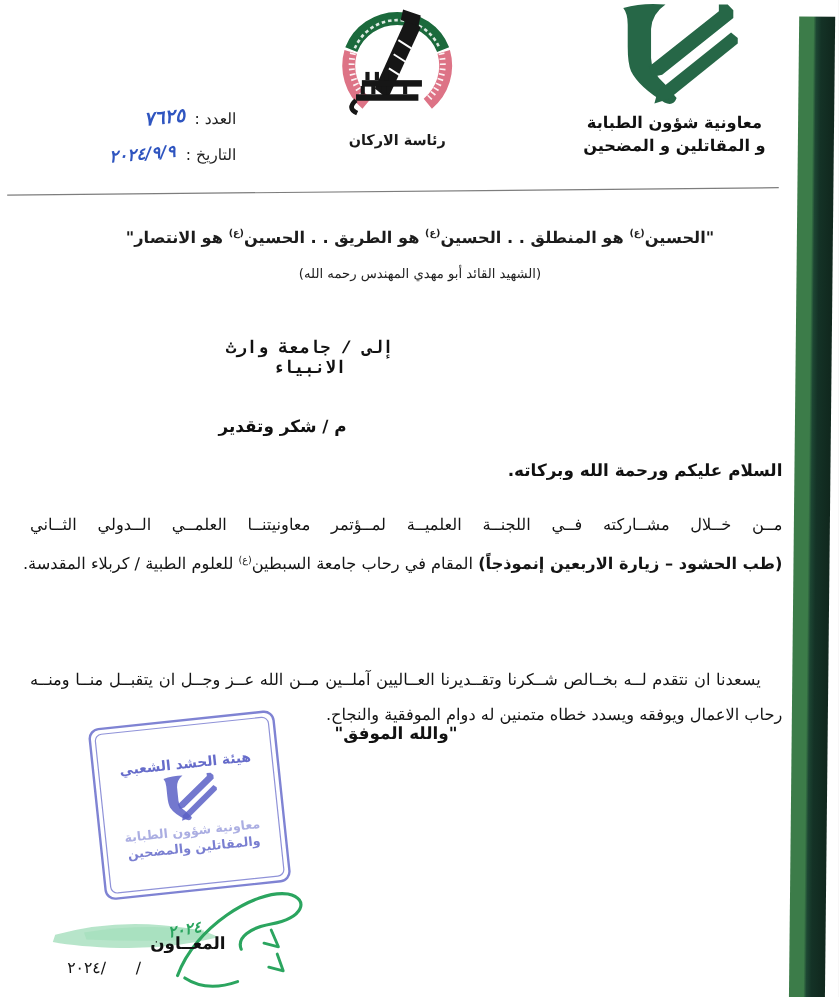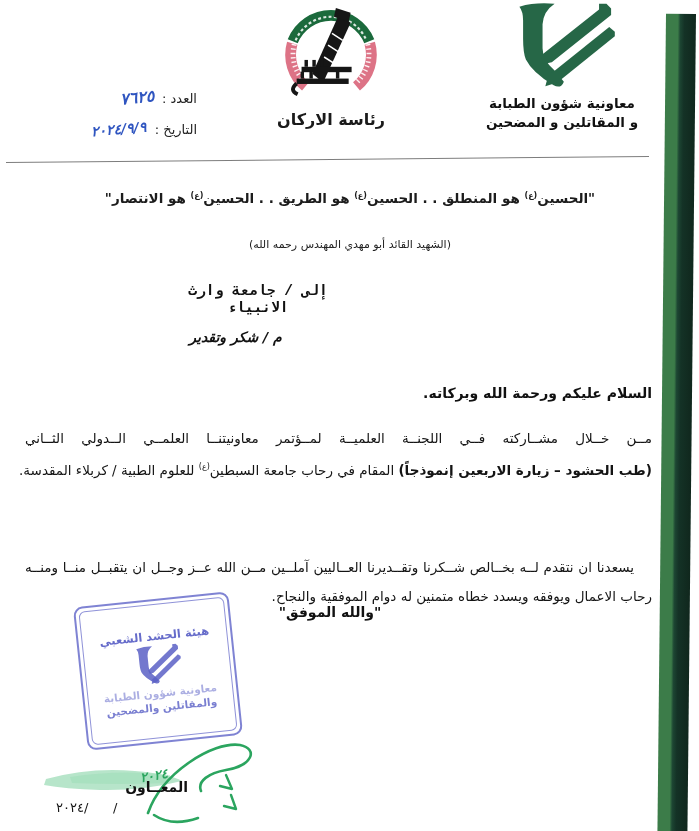--- a/index.html
+++ b/index.html
@@ -14,27 +14,27 @@
     right:3px;top:14px;width:30px;height:820px;
     background:linear-gradient(to left,#10271d 0%,#143226 38%,#1d4633 52%,#3c7c49 60%,#3c7c49 100%);
     transform:rotate(0.6deg);transform-origin:top right;
   }
   
   .hl-row{display:flex;direction:rtl;align-items:baseline;gap:8px;}
   .hl-label{font-size:13px;color:#222;}
   .hand{color:#2f55c0;font-weight:bold;font-style:italic;}
   .hand-num{font-size:16px;letter-spacing:3px;transform:rotate(-6deg);display:inline-block;}
   .hand-date{font-size:14px;direction:ltr;unicode-bidi:bidi-override;transform:rotate(-5deg);display:inline-block;}
-  .emblem-title{font-size:16px;font-weight:bold;text-align:center;}
+  .emblem-title{font-size:12px;font-weight:bold;text-align:center;}
   .dir-text{font-size:13.5px;font-weight:bold;text-align:center;line-height:19px;color:#111;}
   .divider{border-top:1.6px solid #7d7d7d;height:0;transform:rotate(-0.55deg);}
   
   .motto{font-size:13.5px;font-weight:700;text-align:center;color:#1c1c1c;}
   .motto sup{font-size:8px;}
-  .attribution{font-size:11px;text-align:center;color:#222;margin-top:16px;}
+  .attribution{font-size:11px;text-align:center;color:#222;}
   .addressee,.subject,.greeting,.closing,.sig-title{font-weight:bold;color:#111;}
   .addressee{font-size:14.5px;text-align:center;font-family:Liberation Mono, monospace;}
   .subject{font-size:14px;text-align:center;}
   .greeting{font-size:14px;text-align:center;margin-left:11px;}
   .body-line{font-size:13.5px;line-height:28.5px;white-space:nowrap;color:#141414;}
   .just{text-align:justify;text-align-last:justify;}
   .body-line b{font-weight:bold;}
   .body-line sup{font-size:8px;}
   .closing{font-size:14px;text-align:center;}
   
@@ -116,21 +116,21 @@
   </div>
 
   <div class="abs divider" style="left:6px;top:159px;width:643px;"></div>
 
   <div class="abs motto" style="left:95px;top:190px;width:510px;">
     <span>"الحسين</span><sup>(ع)</sup><span> هو المنطلق . . الحسين</span><sup>(ع)</sup><span> هو الطريق . . الحسين</span><sup>(ع)</sup><span> هو الانتصار"</span>
   </div>
   <div class="abs attribution" style="left:95px;top:222px;width:510px;">(الشهيد القائد أبو مهدي المهندس رحمه الله)</div>
 
   <div class="abs addressee" style="left:168px;top:282px;width:180px;">إلى / جامعة وارث الانبياء</div>
-  <div class="abs subject" style="left:168px;top:329px;width:135px;font-style:italic;">م / شكر وتقدير</div>
+  <div class="abs subject" style="left:168px;top:348px;width:135px;">م / شكر وتقدير</div>
   <div class="abs greeting" style="right:47px;top:385px;">السلام عليكم ورحمة الله وبركاته.</div>
 
   <div class="abs" style="left:25px;right:47px;top:424px;">
     <div class="body-line just">مــن خــلال مشــاركته فــي اللجنــة العلميــة لمــؤتمر معاونيتنــا العلمــي الــدولي الثــاني</div>
     <div class="body-line just"><b>(طب الحشود – زيارة الاربعين إنموذجاً)</b><span> المقام في رحاب جامعة السبطين</span><sup>(ع)</sup><span> للعلوم الطبية / كربلاء المقدسة.</span></div>
   </div>
 
   <div class="abs" style="left:25px;right:47px;top:527px;margin-top:26px;">
     <div class="body-line just" style="text-indent:18px;">يسعدنا ان نتقدم لــه بخــالص شــكرنا وتقــديرنا العــاليين آملــين مــن الله عــز وجــل ان يتقبــل منــا ومنــه</div>
     <div class="body-line" style="text-align:right;">رحاب الاعمال ويوفقه ويسدد خطاه متمنين له دوام الموفقية والنجاح.</div>

